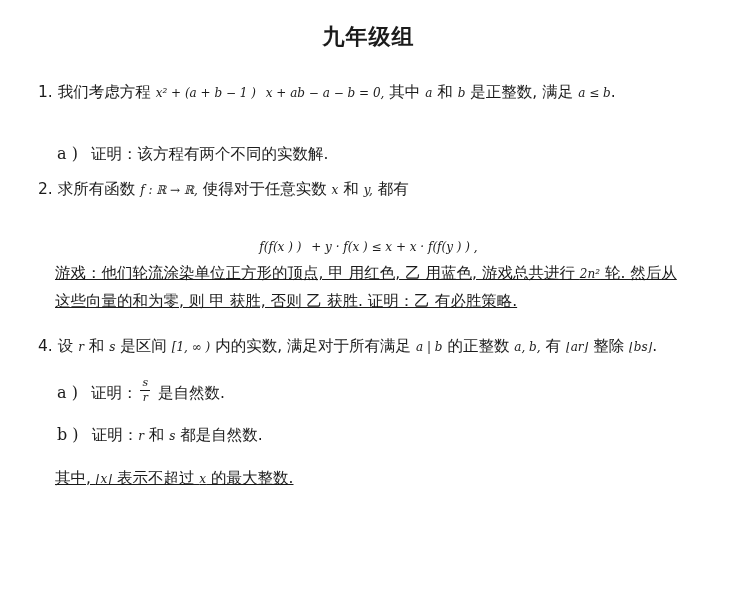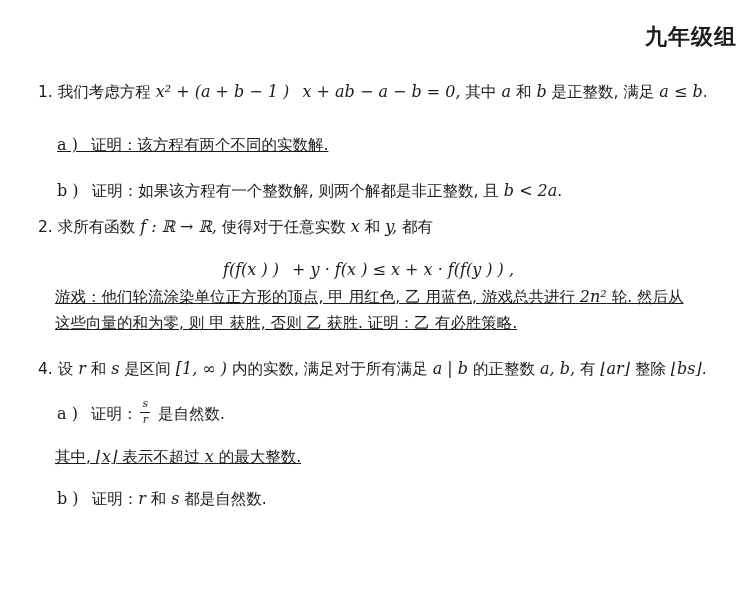--- a/index.html
+++ b/index.html
@@ -9,52 +9,52 @@
   }
   body {
     width: 737px;
     height: 593px;
     overflow: hidden;
     color: #1b1b1b;
     font-family: "DejaVu Sans", "Liberation Sans", sans-serif;
   }
   .title {
     margin-top: 22px;
-    text-align: right;
+    text-align: center;
     font-size: 22px;
     font-weight: 700;
     letter-spacing: 1px;
   }
   .line {
     font-size: 15.5px;
     line-height: 26.5px;
     white-space: nowrap;
   }
   .ind-num  { margin-left: 38px; }
   .ind-sub  { margin-left: 57px; }
   .ind-cont { margin-left: 55px; text-decoration: underline; }
   .ind-formula { text-align: center; margin-left: 0; }
 
   
   [data-name="problem-1"]          { margin-top: 27px; }
-  [data-name="problem-1a"]         { margin-top: 26px; text-decoration: underline; }
+  [data-name="problem-1a"]         { margin-top: 34px; }
   [data-name="problem-1b"]         { margin-top: 20px; }
   [data-name="problem-2"]          { margin-top: 9px; }
-  [data-name="problem-2-formula"]  { margin-top: 17px; }
+  [data-name="problem-2-formula"]  { margin-top: 29px; }
   [data-name="problem-3-line-1"]   { margin-top: 11px; }
   [data-name="problem-4"]          { margin-top: 19px; }
   [data-name="problem-4a"]         { margin-top: 18px; }
   [data-name="problem-4b"]         { margin-top: 15px; }
   [data-name="floor-note"]         { margin-top: 16px; }
 
   .seg-t { font-family: "DejaVu Sans", "Liberation Sans", sans-serif; }
   .seg-m {
     font-family: "DejaVu Serif", "Liberation Serif", serif;
     font-style: italic;
-    font-size: 16px;
+    font-size: 12px;
   }
   .seg-r {
     font-family: "DejaVu Serif", "Liberation Serif", serif;
     font-style: normal;
     font-size: 16px;
   }
   .frac {
     display: inline-flex;
     flex-direction: column;
     align-items: center;
@@ -70,25 +70,24 @@
   .frac .fden { padding-top: 1px; }
 </style>
 </head>
 <body>
 
 <div class="title" data-name="page-title">九年级组</div>
 
 <div data-name="document-body">
     <div class="line ind-num" data-name="problem-1"><span class="seg-t" data-name="text-segment">1. 我们考虑方程 </span><span class="seg-m" data-name="math-segment">x² + (a + b − 1 )  x + ab − a − b = 0,</span><span class="seg-t" data-name="text-segment"> 其中 </span><span class="seg-m" data-name="math-segment">a</span><span class="seg-t" data-name="text-segment"> 和 </span><span class="seg-m" data-name="math-segment">b</span><span class="seg-t" data-name="text-segment"> 是正整数, 满足 </span><span class="seg-m" data-name="math-segment">a ≤ b</span><span class="seg-t" data-name="text-segment">.</span></div>
     <div class="line ind-sub" data-name="problem-1a"><span class="seg-r" data-name="math-segment">a )  </span><span class="seg-t" data-name="text-segment">证明：该方程有两个不同的实数解.</span></div>
-    <div class="line ind-sub" data-name="problem-1b"><span class="seg-r" data-name="math-segment">b )  </span><span class="seg-t" data-name="text-segment">证明：如果该方程有一个整数解, 则两个解都是非正整数, 且 </span><span class="seg-m" data-name="math-segment">b &lt; 2a</span><span class="seg-t" data-name="text-segment">.</span></div>
     <div class="line ind-num" data-name="problem-2"><span class="seg-t" data-name="text-segment">2. 求所有函数 </span><span class="seg-m" data-name="math-segment">f : ℝ → ℝ,</span><span class="seg-t" data-name="text-segment"> 使得对于任意实数 </span><span class="seg-m" data-name="math-segment">x</span><span class="seg-t" data-name="text-segment"> 和 </span><span class="seg-m" data-name="math-segment">y,</span><span class="seg-t" data-name="text-segment"> 都有</span></div>
     <div class="line ind-formula" data-name="problem-2-formula"><span class="seg-m" data-name="math-segment">f(f(x ) )  + y · f(x ) ≤ x + x · f(f(y ) ) ,</span></div>
     <div class="line ind-cont" data-name="problem-3-line-2"><span class="seg-t" data-name="text-segment">游戏：他们轮流涂染单位正方形的顶点, 甲 用红色, 乙 用蓝色, 游戏总共进行 </span><span class="seg-m" data-name="math-segment">2n²</span><span class="seg-t" data-name="text-segment"> 轮. 然后从</span></div>
     <div class="line ind-cont" data-name="problem-3-line-4"><span class="seg-t" data-name="text-segment">这些向量的和为零, 则 甲 获胜, 否则 乙 获胜. 证明：乙 有必胜策略.</span></div>
     <div class="line ind-num" data-name="problem-4"><span class="seg-t" data-name="text-segment">4. 设 </span><span class="seg-m" data-name="math-segment">r</span><span class="seg-t" data-name="text-segment"> 和 </span><span class="seg-m" data-name="math-segment">s</span><span class="seg-t" data-name="text-segment"> 是区间 </span><span class="seg-m" data-name="math-segment">[1, ∞ )</span><span class="seg-t" data-name="text-segment"> 内的实数, 满足对于所有满足 </span><span class="seg-m" data-name="math-segment">a | b</span><span class="seg-t" data-name="text-segment"> 的正整数 </span><span class="seg-m" data-name="math-segment">a, b,</span><span class="seg-t" data-name="text-segment"> 有 </span><span class="seg-m" data-name="math-segment">⌊ar⌋</span><span class="seg-t" data-name="text-segment"> 整除 </span><span class="seg-m" data-name="math-segment">⌊bs⌋</span><span class="seg-t" data-name="text-segment">.</span></div>
     <div class="line ind-sub" data-name="problem-4a"><span class="seg-r" data-name="math-segment">a )  </span><span class="seg-t" data-name="text-segment">证明：</span><span class="frac" data-name="fraction-s-over-r">
         <span class="fnum" data-name="fraction-numerator">s</span>
         <span class="fden" data-name="fraction-denominator">r</span>
       </span><span class="seg-t" data-name="text-segment"> 是自然数.</span></div>
+    <div class="line ind-sub" data-name="problem-4b"><span class="seg-r" data-name="math-segment">b )  </span><span class="seg-t" data-name="text-segment">证明：</span><span class="seg-m" data-name="math-segment">r</span><span class="seg-t" data-name="text-segment"> 和 </span><span class="seg-m" data-name="math-segment">s</span><span class="seg-t" data-name="text-segment"> 都是自然数.</span></div>
     <div class="line ind-cont" data-name="floor-note"><span class="seg-t" data-name="text-segment">其中, </span><span class="seg-m" data-name="math-segment">⌊x⌋</span><span class="seg-t" data-name="text-segment"> 表示不超过 </span><span class="seg-m" data-name="math-segment">x</span><span class="seg-t" data-name="text-segment"> 的最大整数.</span></div>
-    <div class="line ind-sub" data-name="problem-4b"><span class="seg-r" data-name="math-segment">b )  </span><span class="seg-t" data-name="text-segment">证明：</span><span class="seg-m" data-name="math-segment">r</span><span class="seg-t" data-name="text-segment"> 和 </span><span class="seg-m" data-name="math-segment">s</span><span class="seg-t" data-name="text-segment"> 都是自然数.</span></div>
   </div>
 
 </body></html>

